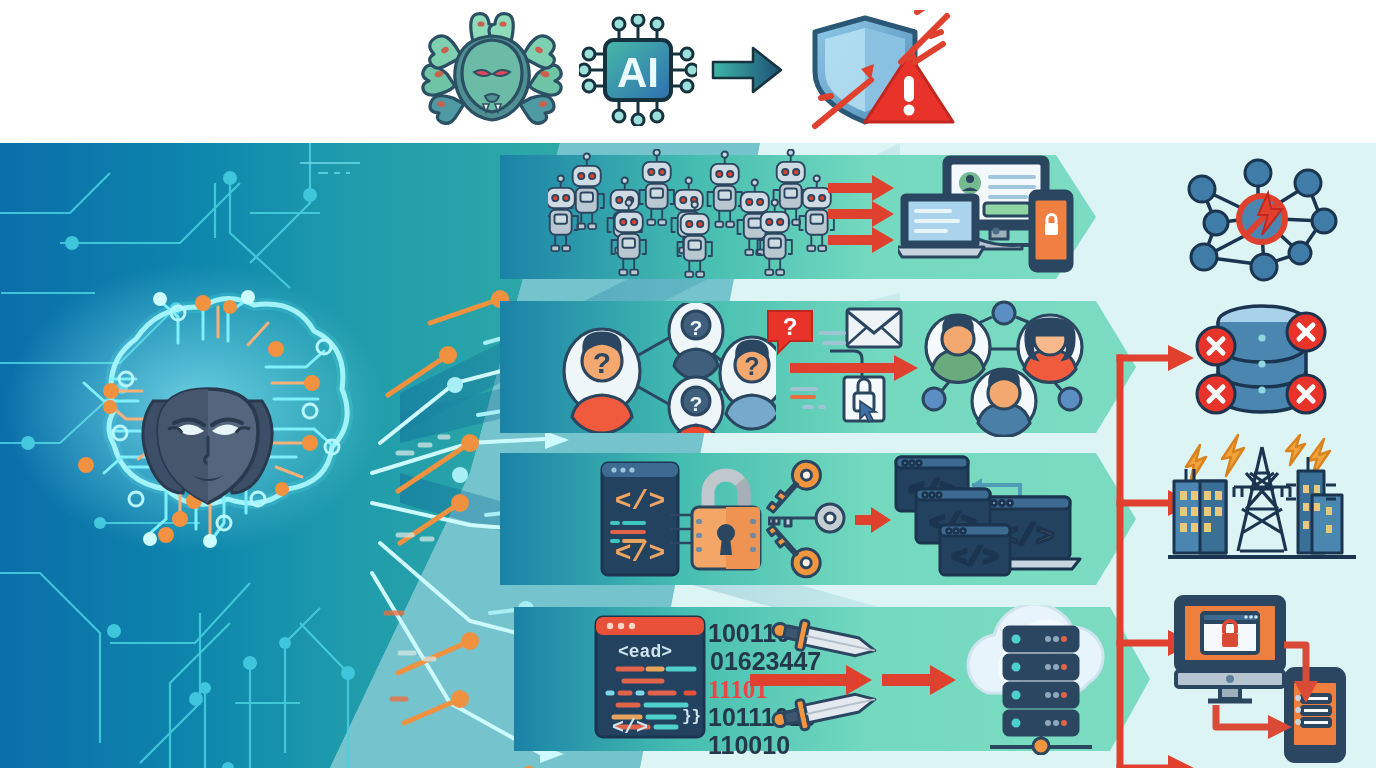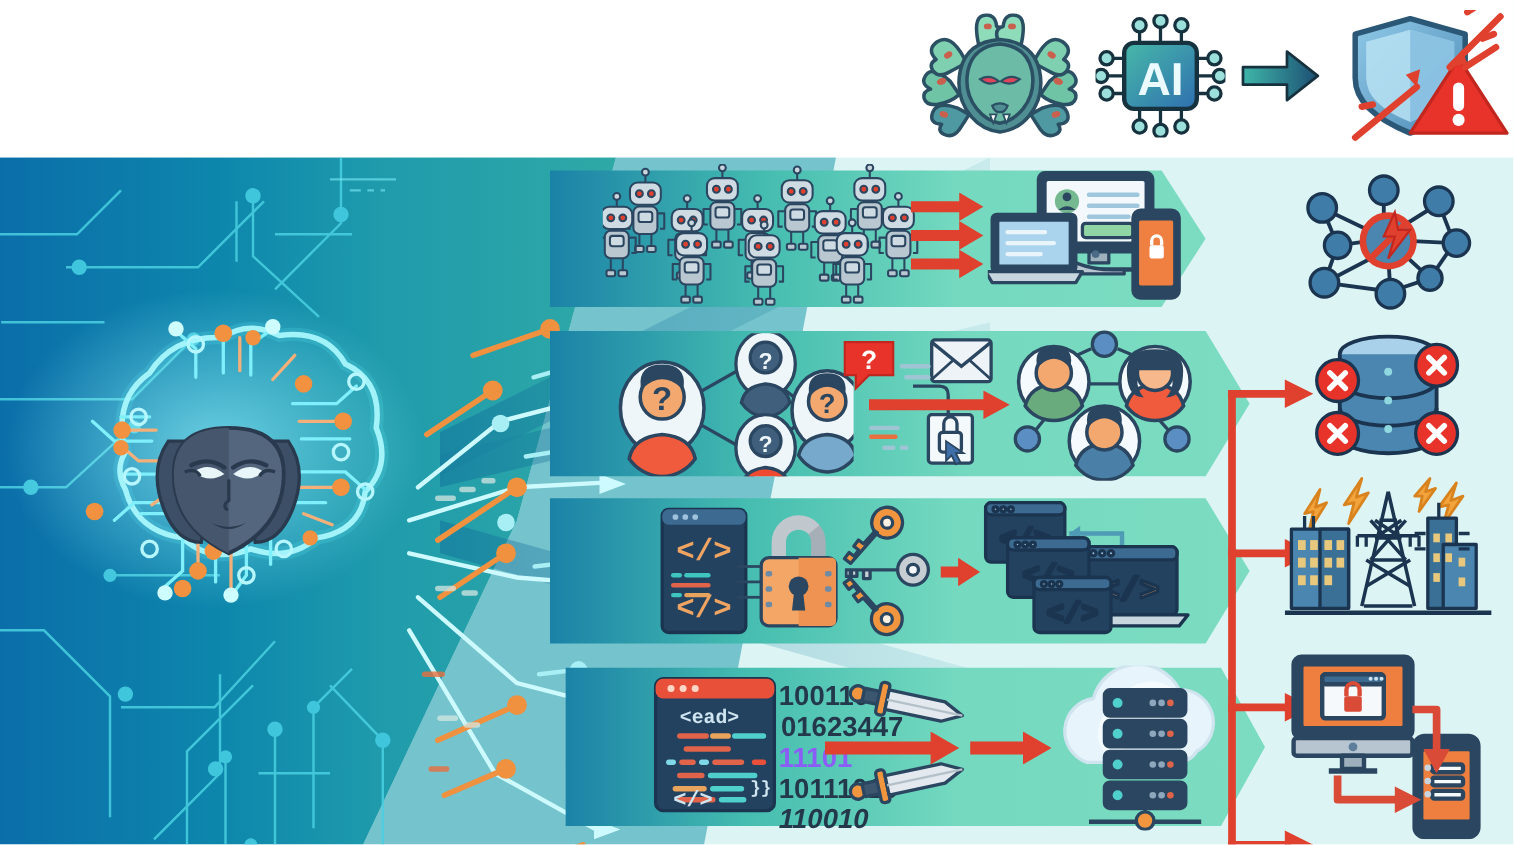--- a/index.html
+++ b/index.html
@@ -1,21 +1,21 @@
 <!DOCTYPE html>
 <html><head>
 <meta charset="utf-8">
 <style>
   html,body{margin:0;padding:0;background:#fff;}
   body{width:1376px;height:768px;overflow:hidden;font-family:"Liberation Sans",sans-serif;}
   #stage{position:relative;width:1376px;height:768px;overflow:hidden;background:#ffffff;}
 
   
   #banner{position:absolute;left:0;top:0;width:1376px;height:143px;background:#ffffff;
-          display:flex;align-items:center;justify-content:flex-end;gap:12px;}
+          display:flex;align-items:center;justify-content:center;gap:12px;}
   .banner-ico{display:block;}
 
   
   #panel{position:absolute;left:0;top:143px;width:1376px;height:625px;overflow:hidden;}
   #panel .layer{position:absolute;left:0;top:0;width:1376px;height:625px;}
 
   
   .band{position:absolute;}
   .band svg{display:block;}
 
@@ -949,23 +949,23 @@
               <path d="M62 112 h20" stroke="#4fd0cc"></path>
           </g>
           <text x="88" y="106" class="codetag" font-size="16" fill="#cfe5ef">}}</text>
           <text x="18" y="118" class="codetag" font-size="20" fill="#cfe5ef">&lt;/&gt;</text>
         </svg>
       </div>
 
       <div style="position:absolute;left:194px;top:28px;">
         <div class="bin" style="left:0;top:0;position:relative;color:#24384c;">100110</div>
         <div class="bin" style="position:relative;left:2px;top:3px;color:#24384c;">01623447</div>
-        <div class="bin" style="position:relative;left:0px;top:6px;color:#8b5cf6;">11101</div>
+        <div class="bin" style="position:relative;left:0px;top:6px;color:#ef4444;font-family:Liberation Serif, serif;">11101</div>
         <div class="bin" style="position:relative;left:0px;top:9px;color:#24384c;">10111010</div>
-        <div class="bin" style="position:relative;left:0px;top:12px;color:#24384c;font-style:italic;">110010</div>
+        <div class="bin" style="position:relative;left:0px;top:12px;color:#24384c;">110010</div>
       </div>
 
       <div class="ico" style="left:256px;top:26px;">
         <svg width="110" height="42" viewBox="0 0 110 42" style="transform:rotate(12deg)">
           <g stroke="#2b4660" stroke-width="3" stroke-linejoin="round">
             <circle cx="9" cy="21" r="7" fill="#f2953f"></circle>
             <rect x="14" y="15" width="16" height="12" rx="2" fill="#3c5670"></rect>
             <rect x="28" y="6" width="8" height="30" rx="3" fill="#f2953f"></rect>
             <path d="M36 12 h52 l18 9 l-18 9 h-52 z" fill="#e3e9ee"></path>
             <path d="M36 21 h70" fill="none" stroke="#b4c0c9" stroke-width="2"></path>

